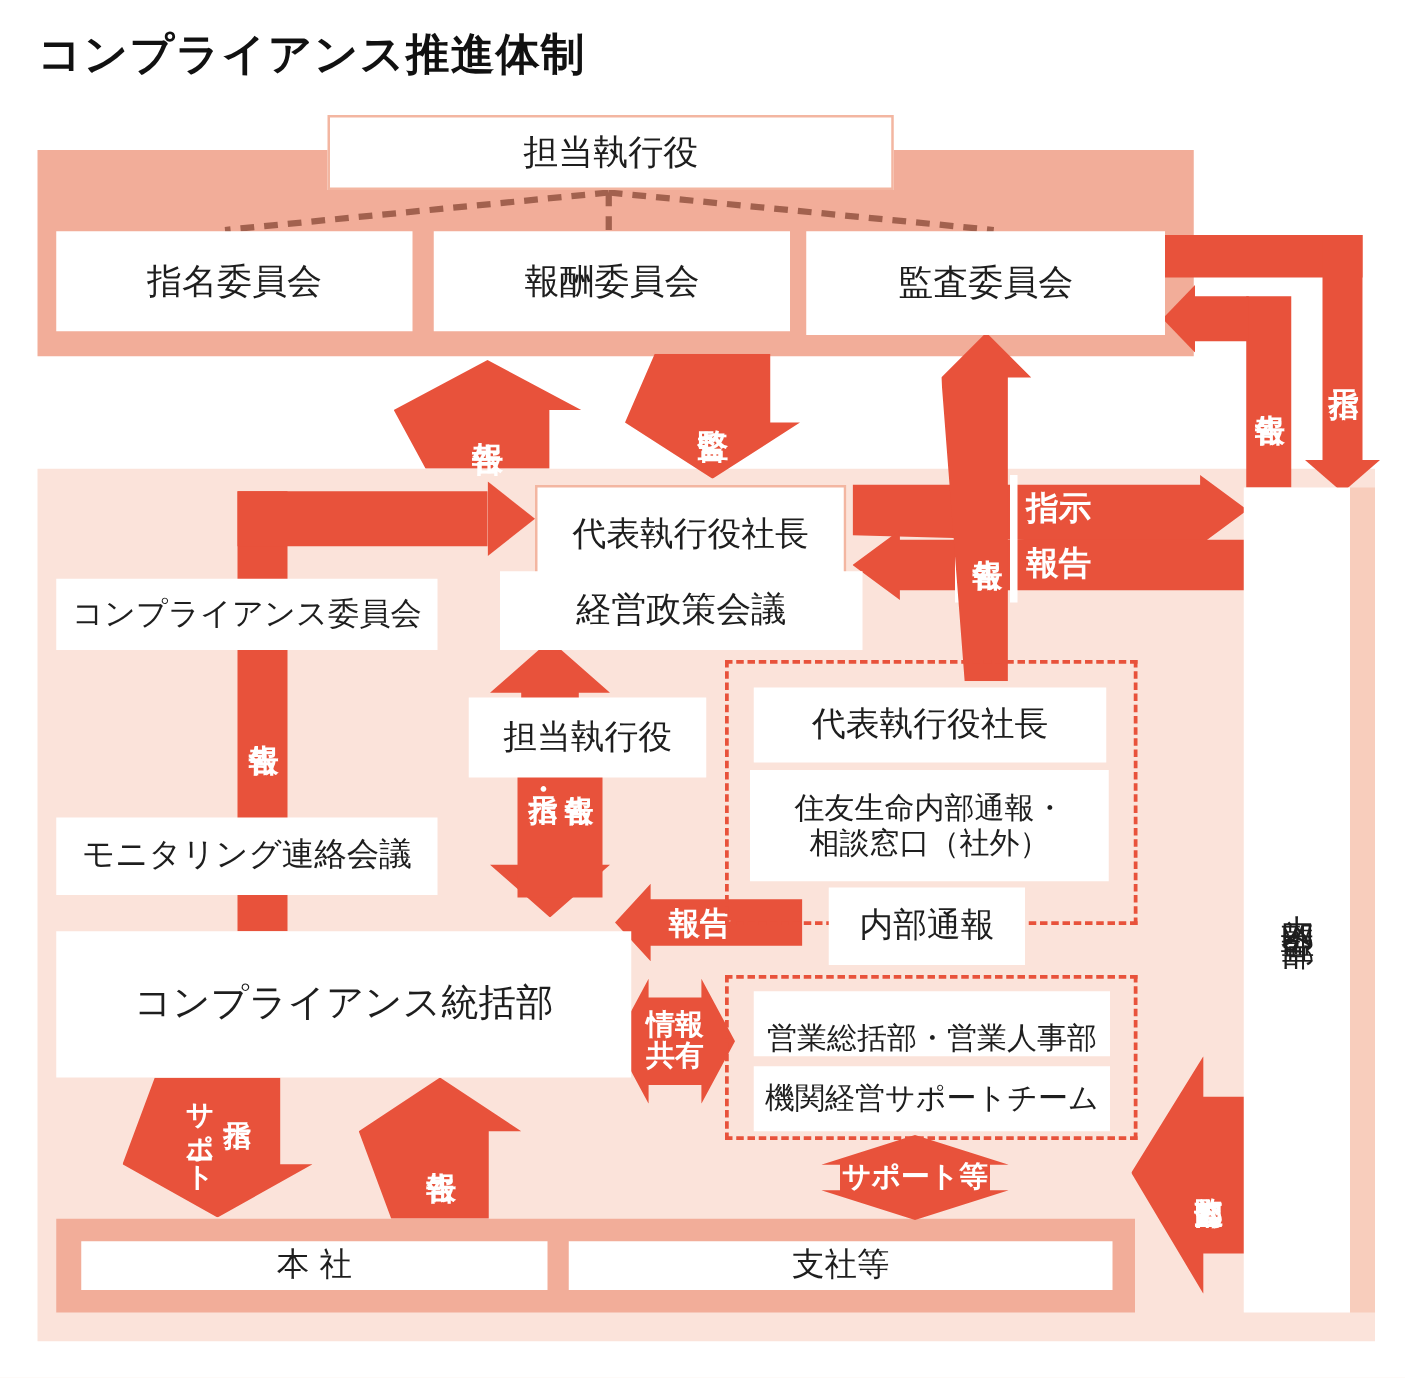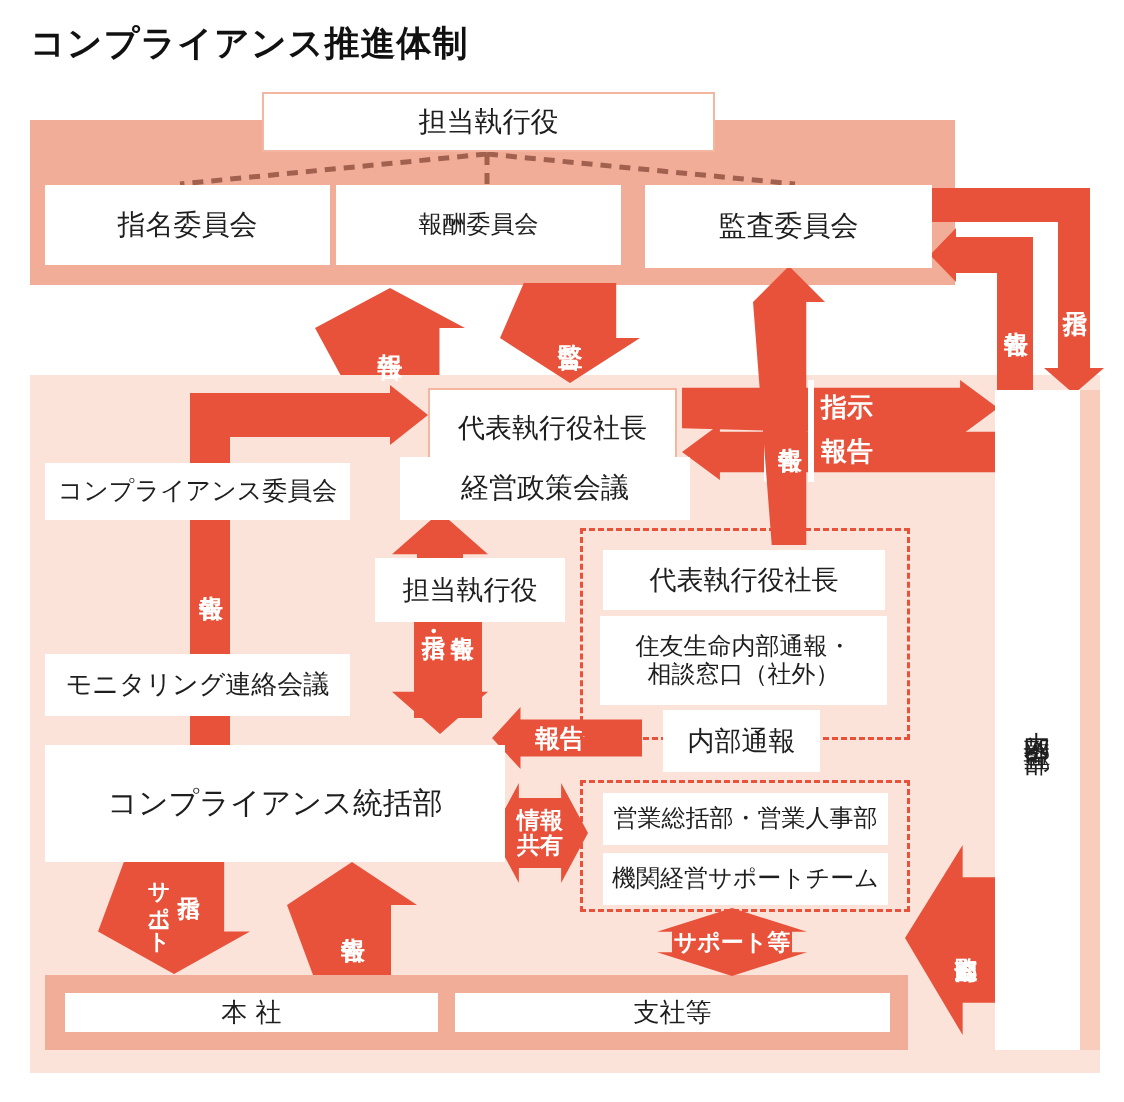--- a/index.html
+++ b/index.html
@@ -113,21 +113,21 @@
 
   <div class="abs dashedbox" style="left:580px;top:528px;width:330px;height:212px;"></div>
   <div class="abs dashedbox" style="left:580px;top:780px;width:330px;height:132px;"></div>
 
   <div class="abs wbox obord" style="left:262px;top:92px;width:453px;height:60px;font-size:28px;">
       <span>担当執行役</span>
     </div>
   <div class="abs wbox" style="left:45px;top:185px;width:285px;height:80px;font-size:28px;">
       <span>指名委員会</span>
     </div>
-  <div class="abs wbox" style="left:336px;top:185px;width:285px;height:80px;font-size:24px;">
+  <div class="abs wbox" style="left:347px;top:185px;width:285px;height:80px;font-size:28px;">
       <span>報酬委員会</span>
     </div>
   <div class="abs wbox" style="left:645px;top:185px;width:287px;height:83px;font-size:28px;">
       <span>監査委員会</span>
     </div>
 
   <div class="abs wbox obord" style="left:428px;top:388px;width:249px;height:80px;font-size:27px;">
       <span>代表執行役社長</span>
     </div>
   <div class="abs wbox" style="left:400px;top:457px;width:290px;height:63px;font-size:28px;">
@@ -149,21 +149,21 @@
   <div class="abs wbox preline" style="left:600px;top:616px;width:287px;height:89px;font-size:24px;align-items:center;"><span class="preline">住友生命内部通報・
 相談窓口（社外）</span></div>
   <div class="abs wbox" style="left:663px;top:710px;width:157px;height:62px;font-size:27px;">
       <span>内部通報</span>
     </div>
 
   <div class="abs wbox" style="left:45px;top:745px;width:460px;height:117px;font-size:30px;">
       <span>コンプライアンス統括部</span>
     </div>
 
-  <div class="abs wbox" style="left:603px;top:793px;width:285px;height:52px;font-size:24px;">
+  <div class="abs wbox" style="left:603px;top:793px;width:285px;height:52px;font-size:24px;align-items:flex-end;">
       <span>営業総括部・営業人事部</span>
     </div>
   <div class="abs wbox" style="left:603px;top:853px;width:285px;height:52px;font-size:24px;">
       <span>機関経営サポートチーム</span>
     </div>
 
   <div class="abs wbox" style="left:65px;top:993px;width:373px;height:39px;font-size:26px;">
       <span>本 社</span>
     </div>
   <div class="abs wbox" style="left:455px;top:993px;width:435px;height:39px;font-size:26px;">

